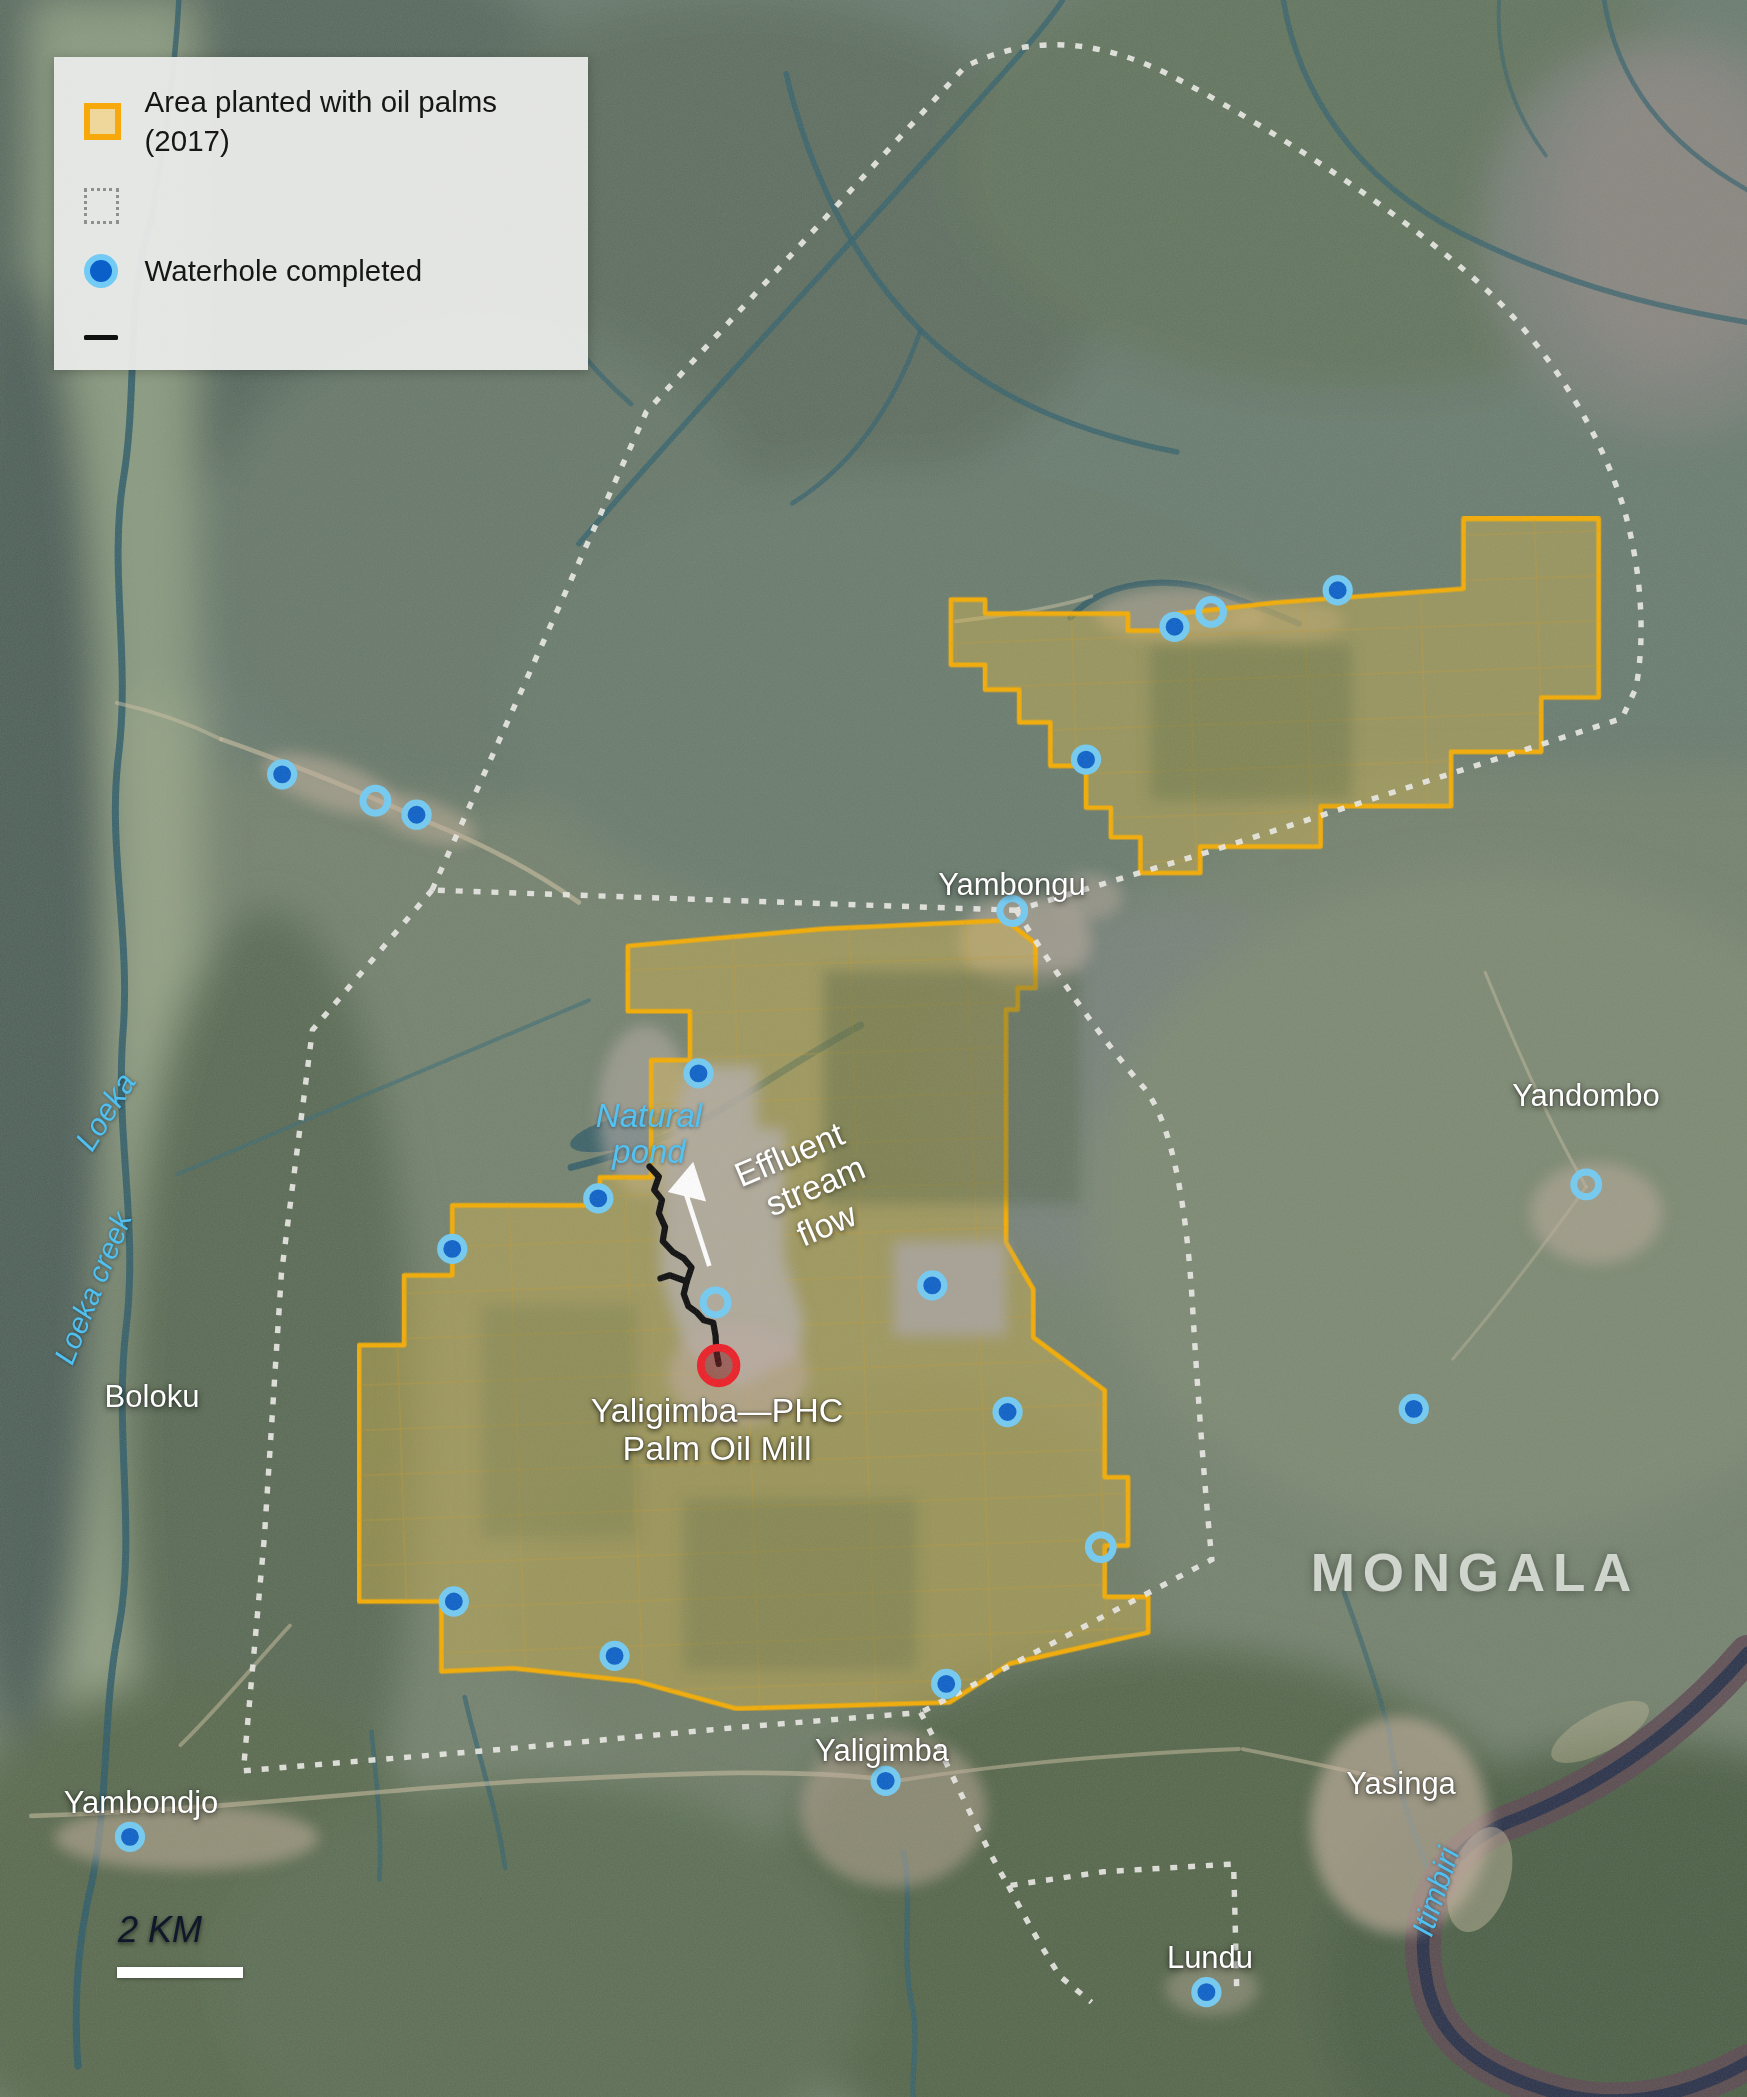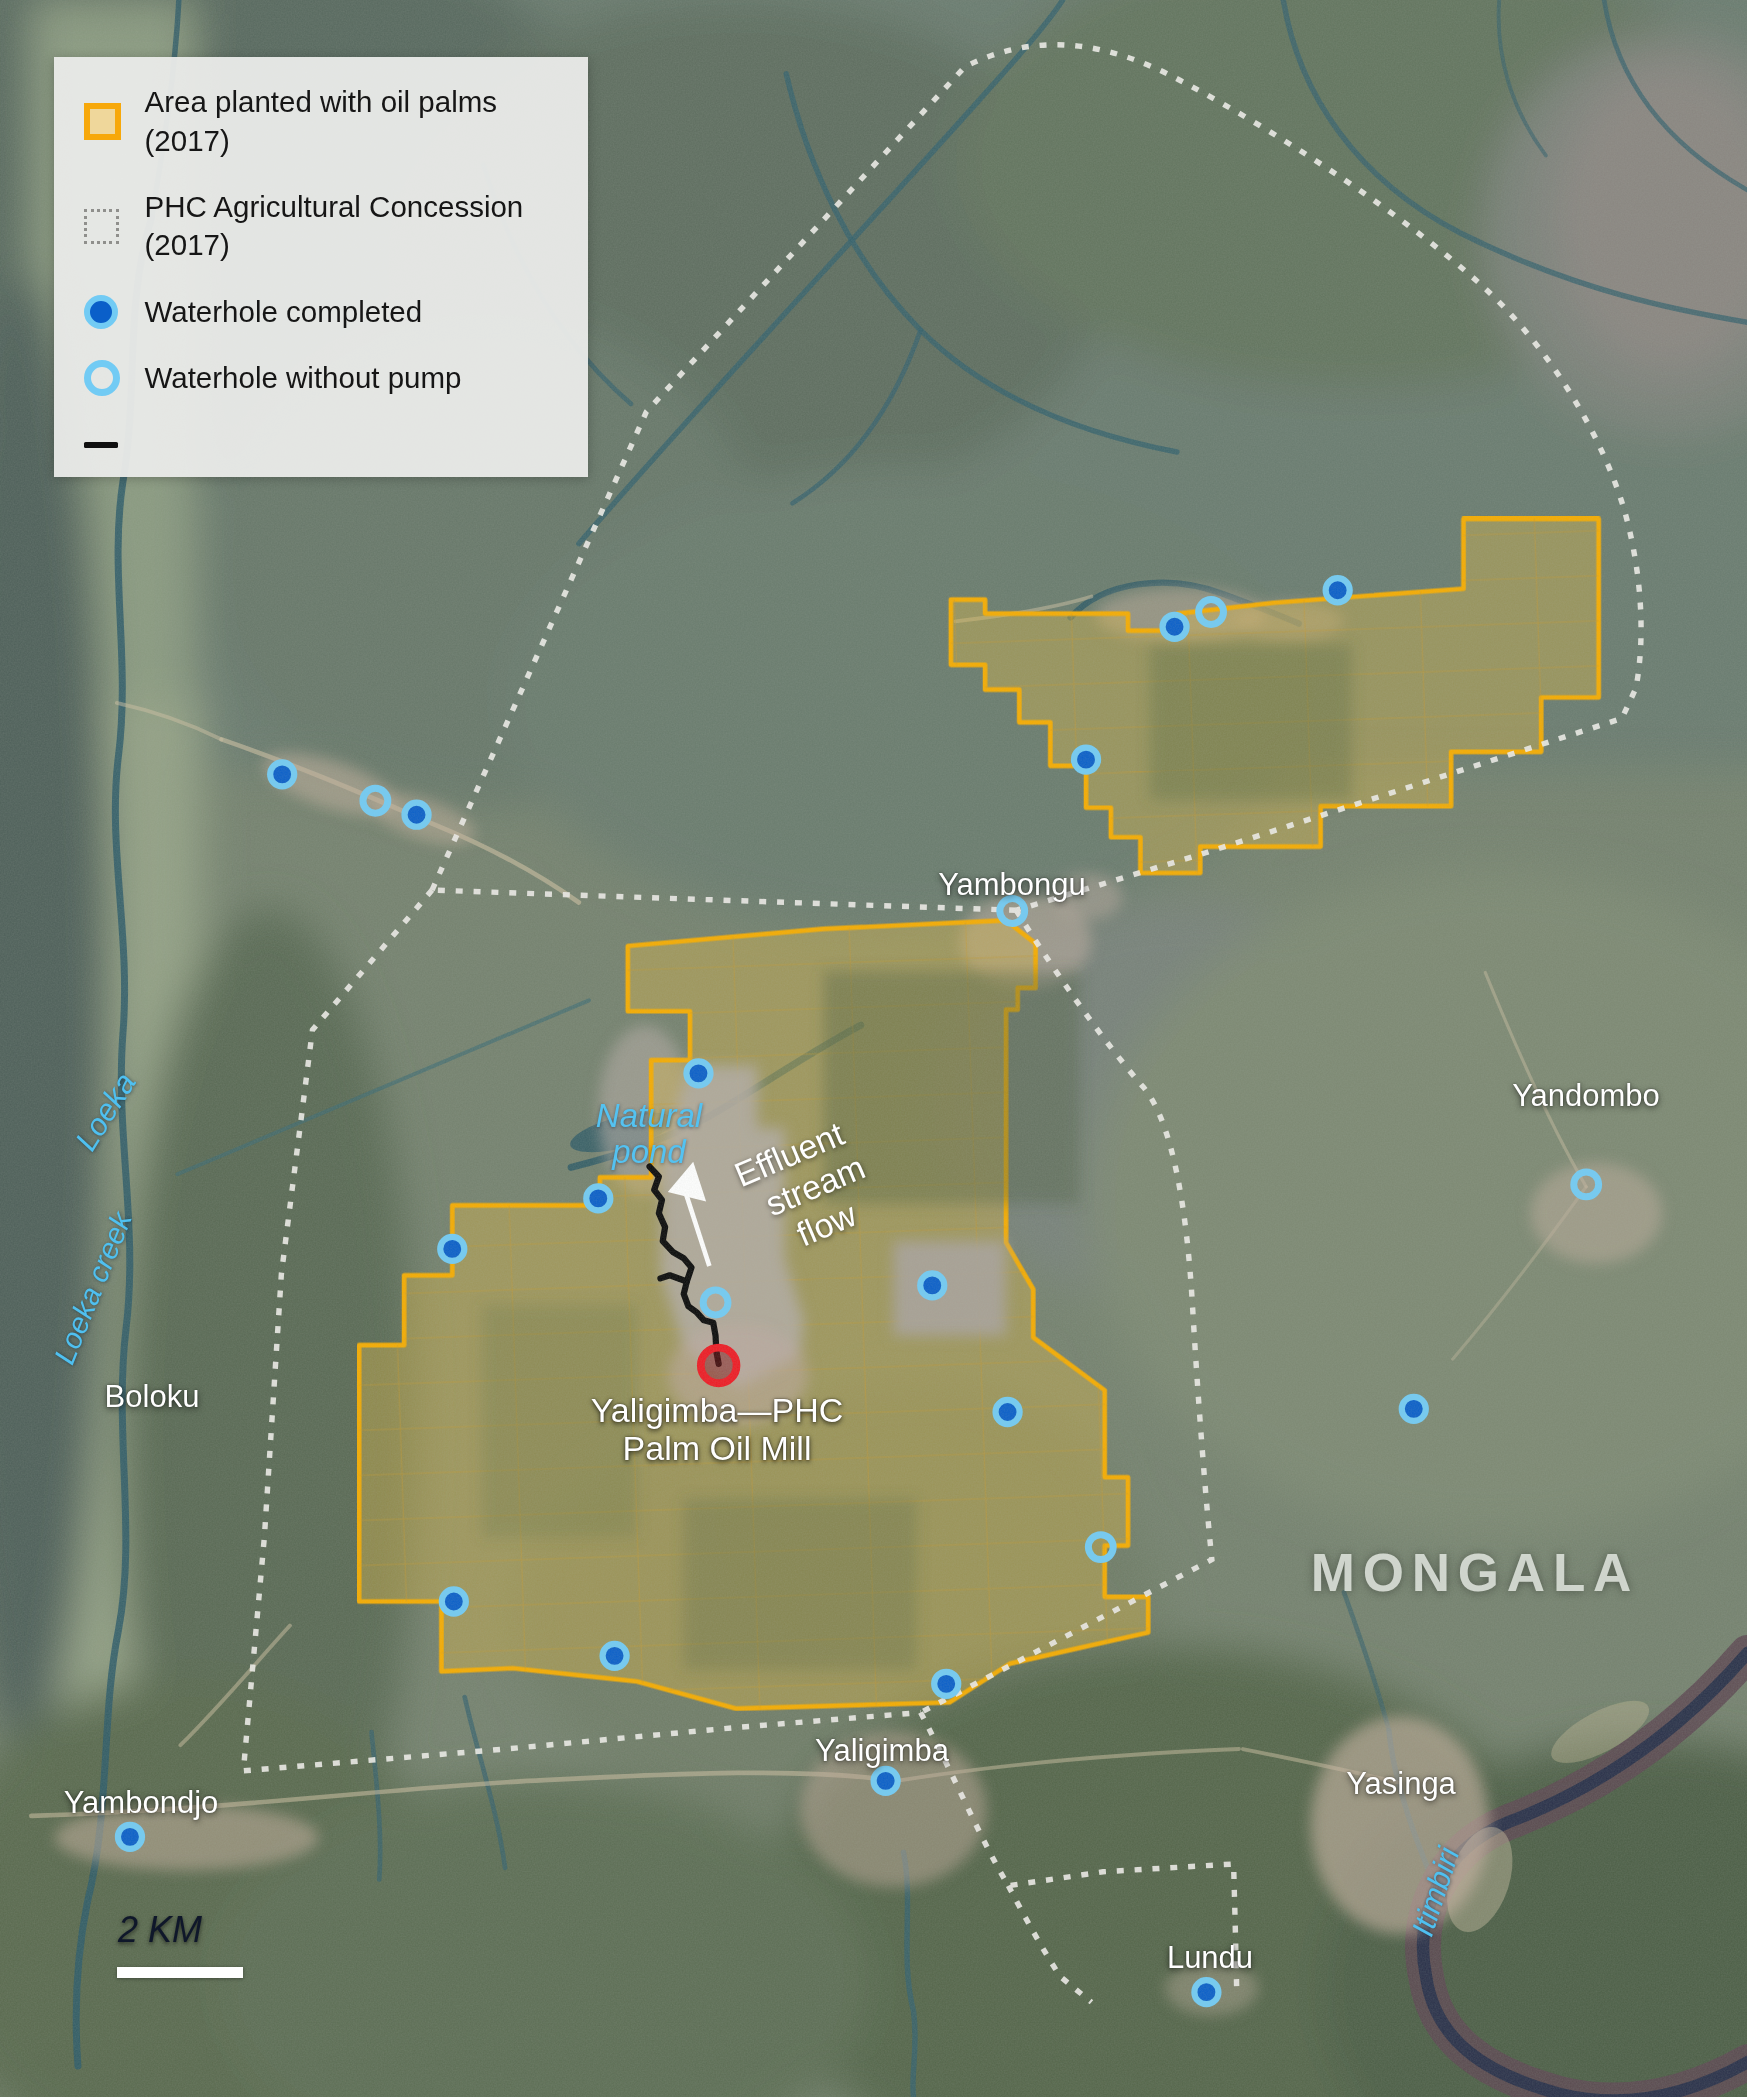--- a/index.html
+++ b/index.html
@@ -289,35 +289,28 @@
   <div class="row">
     <div class="ic">
           <div class="sw-planted"></div>
         </div>
     <div class="tx">Area planted with oil palms (2017)</div>
   </div>
   <div class="row">
     <div class="ic">
           <div class="sw-concession"></div>
         </div>
-    <div class="tx">PHC Agricultural Concession (2017)</div>
   </div>
   <div class="row">
     <div class="ic">
           <div class="sw-wh-full"></div>
         </div>
     <div class="tx">Waterhole completed</div>
   </div>
   <div class="row">
     <div class="ic">
-          <div class="sw-wh-open"></div>
-        </div>
-    <div class="tx">Waterhole without pump</div>
-  </div>
-  <div class="row">
-    <div class="ic">
           <div class="sw-track"></div>
         </div>
   </div>
 </div>
 
 </div>
 
 
 </body></html>

